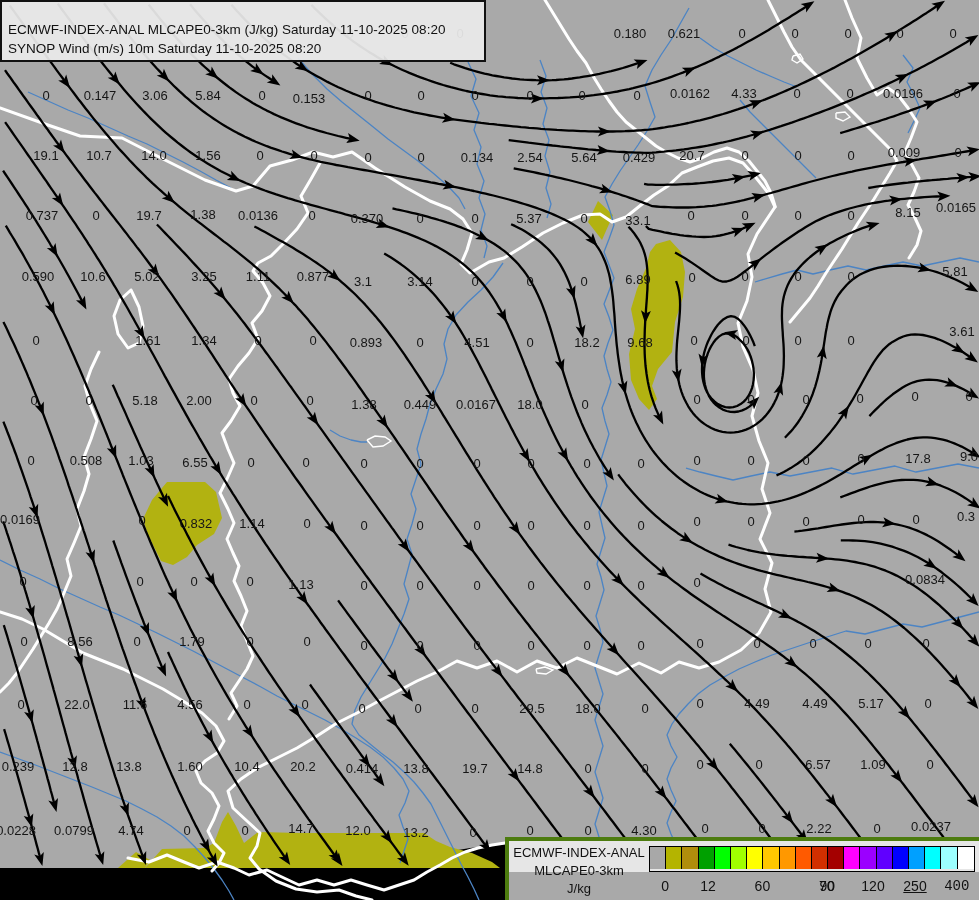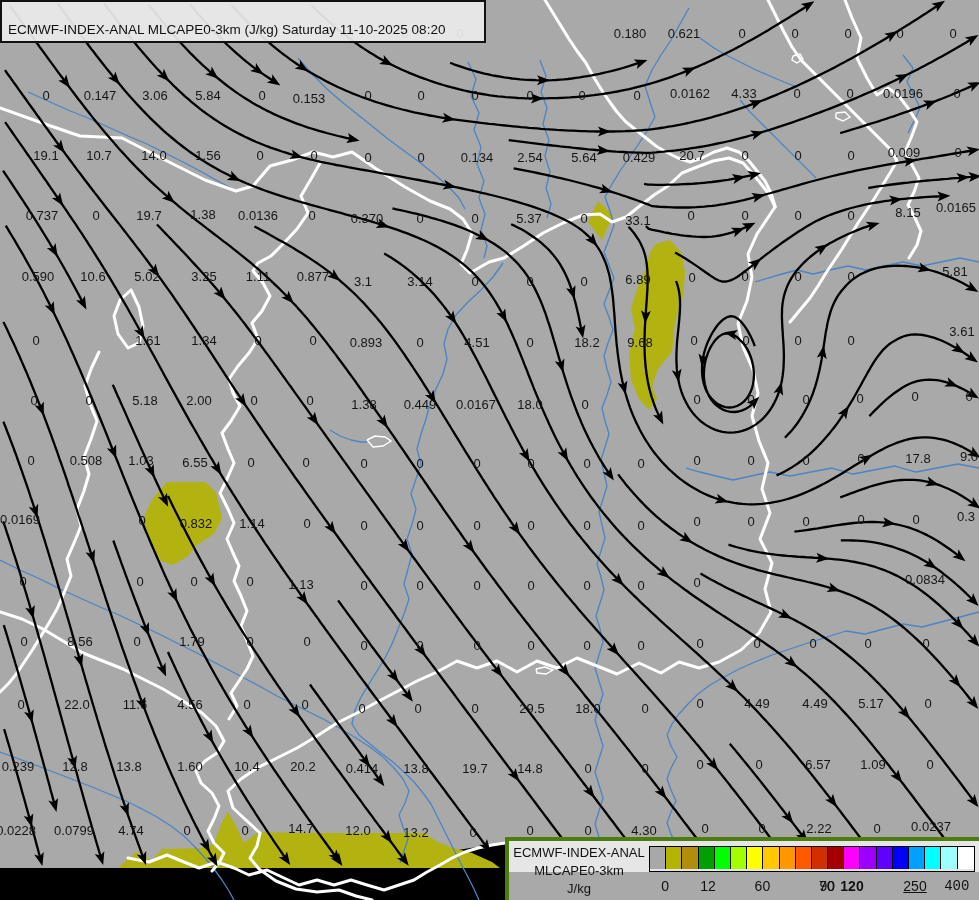--- a/index.html
+++ b/index.html
@@ -505,20 +505,21 @@
       <text x="644" y="835" fill="#161616" text-anchor="middle">4.30</text>
       <text x="705" y="833" fill="#161616" text-anchor="middle">0</text>
       <text x="762" y="833" fill="#161616" text-anchor="middle">0</text>
       <text x="819" y="833" fill="#161616" text-anchor="middle">2.22</text>
       <text x="877" y="833" fill="#161616" text-anchor="middle">0</text>
       <text x="931" y="831" fill="#161616" text-anchor="middle">0.0237</text>
     </svg>
 
   <div class="titlebox">
     <div>ECMWF-INDEX-ANAL MLCAPE0-3km (J/kg) Saturday 11-10-2025 08:20</div>
+    <div>SYNOP Wind (m/s) 10m Saturday 11-10-2025 08:20</div>
   </div>
 
   <div class="legend">
     <div class="lband"></div>
     <div class="ltext">
       <div>ECMWF-INDEX-ANAL</div>
       <div>MLCAPE0-3km</div>
       <div>J/kg</div>
     </div>
     <div class="cbar">
@@ -543,19 +544,19 @@
         <span class="cbox" style="background: rgb(156, 255, 255);"></span>
         <span class="cbox" style="background: rgb(255, 255, 255);"></span>
       </div>
     <div class="ticks">
         <span class="tick" style="left: 16.2px;">0</span>
         <span class="tick" style="left: 59px;">12</span>
         <span class="tick" style="left: 81px; margin-top: 23px;">30</span>
         <span class="tick" style="left: 113.4px;">60</span>
         <span class="tick" style="left: 145.8px; margin-left: 32px;">70</span>
         <span class="tick" style="left: 178.2px;">90</span>
-        <span class="tick" style="left: 203px; font-weight: bold;">120</span>
+        <span class="tick" style="left: 224px;">120</span>
         <span class="tick" style="left: 227px; margin-top: 24px;">160</span>
         <span class="tick" style="left: 266px; text-decoration: underline;">250</span>
         <span class="tick" style="left: 307.8px; font-family: Liberation Mono, monospace;">400</span>
       </div>
   </div>
 </div>
 
 </body></html>

